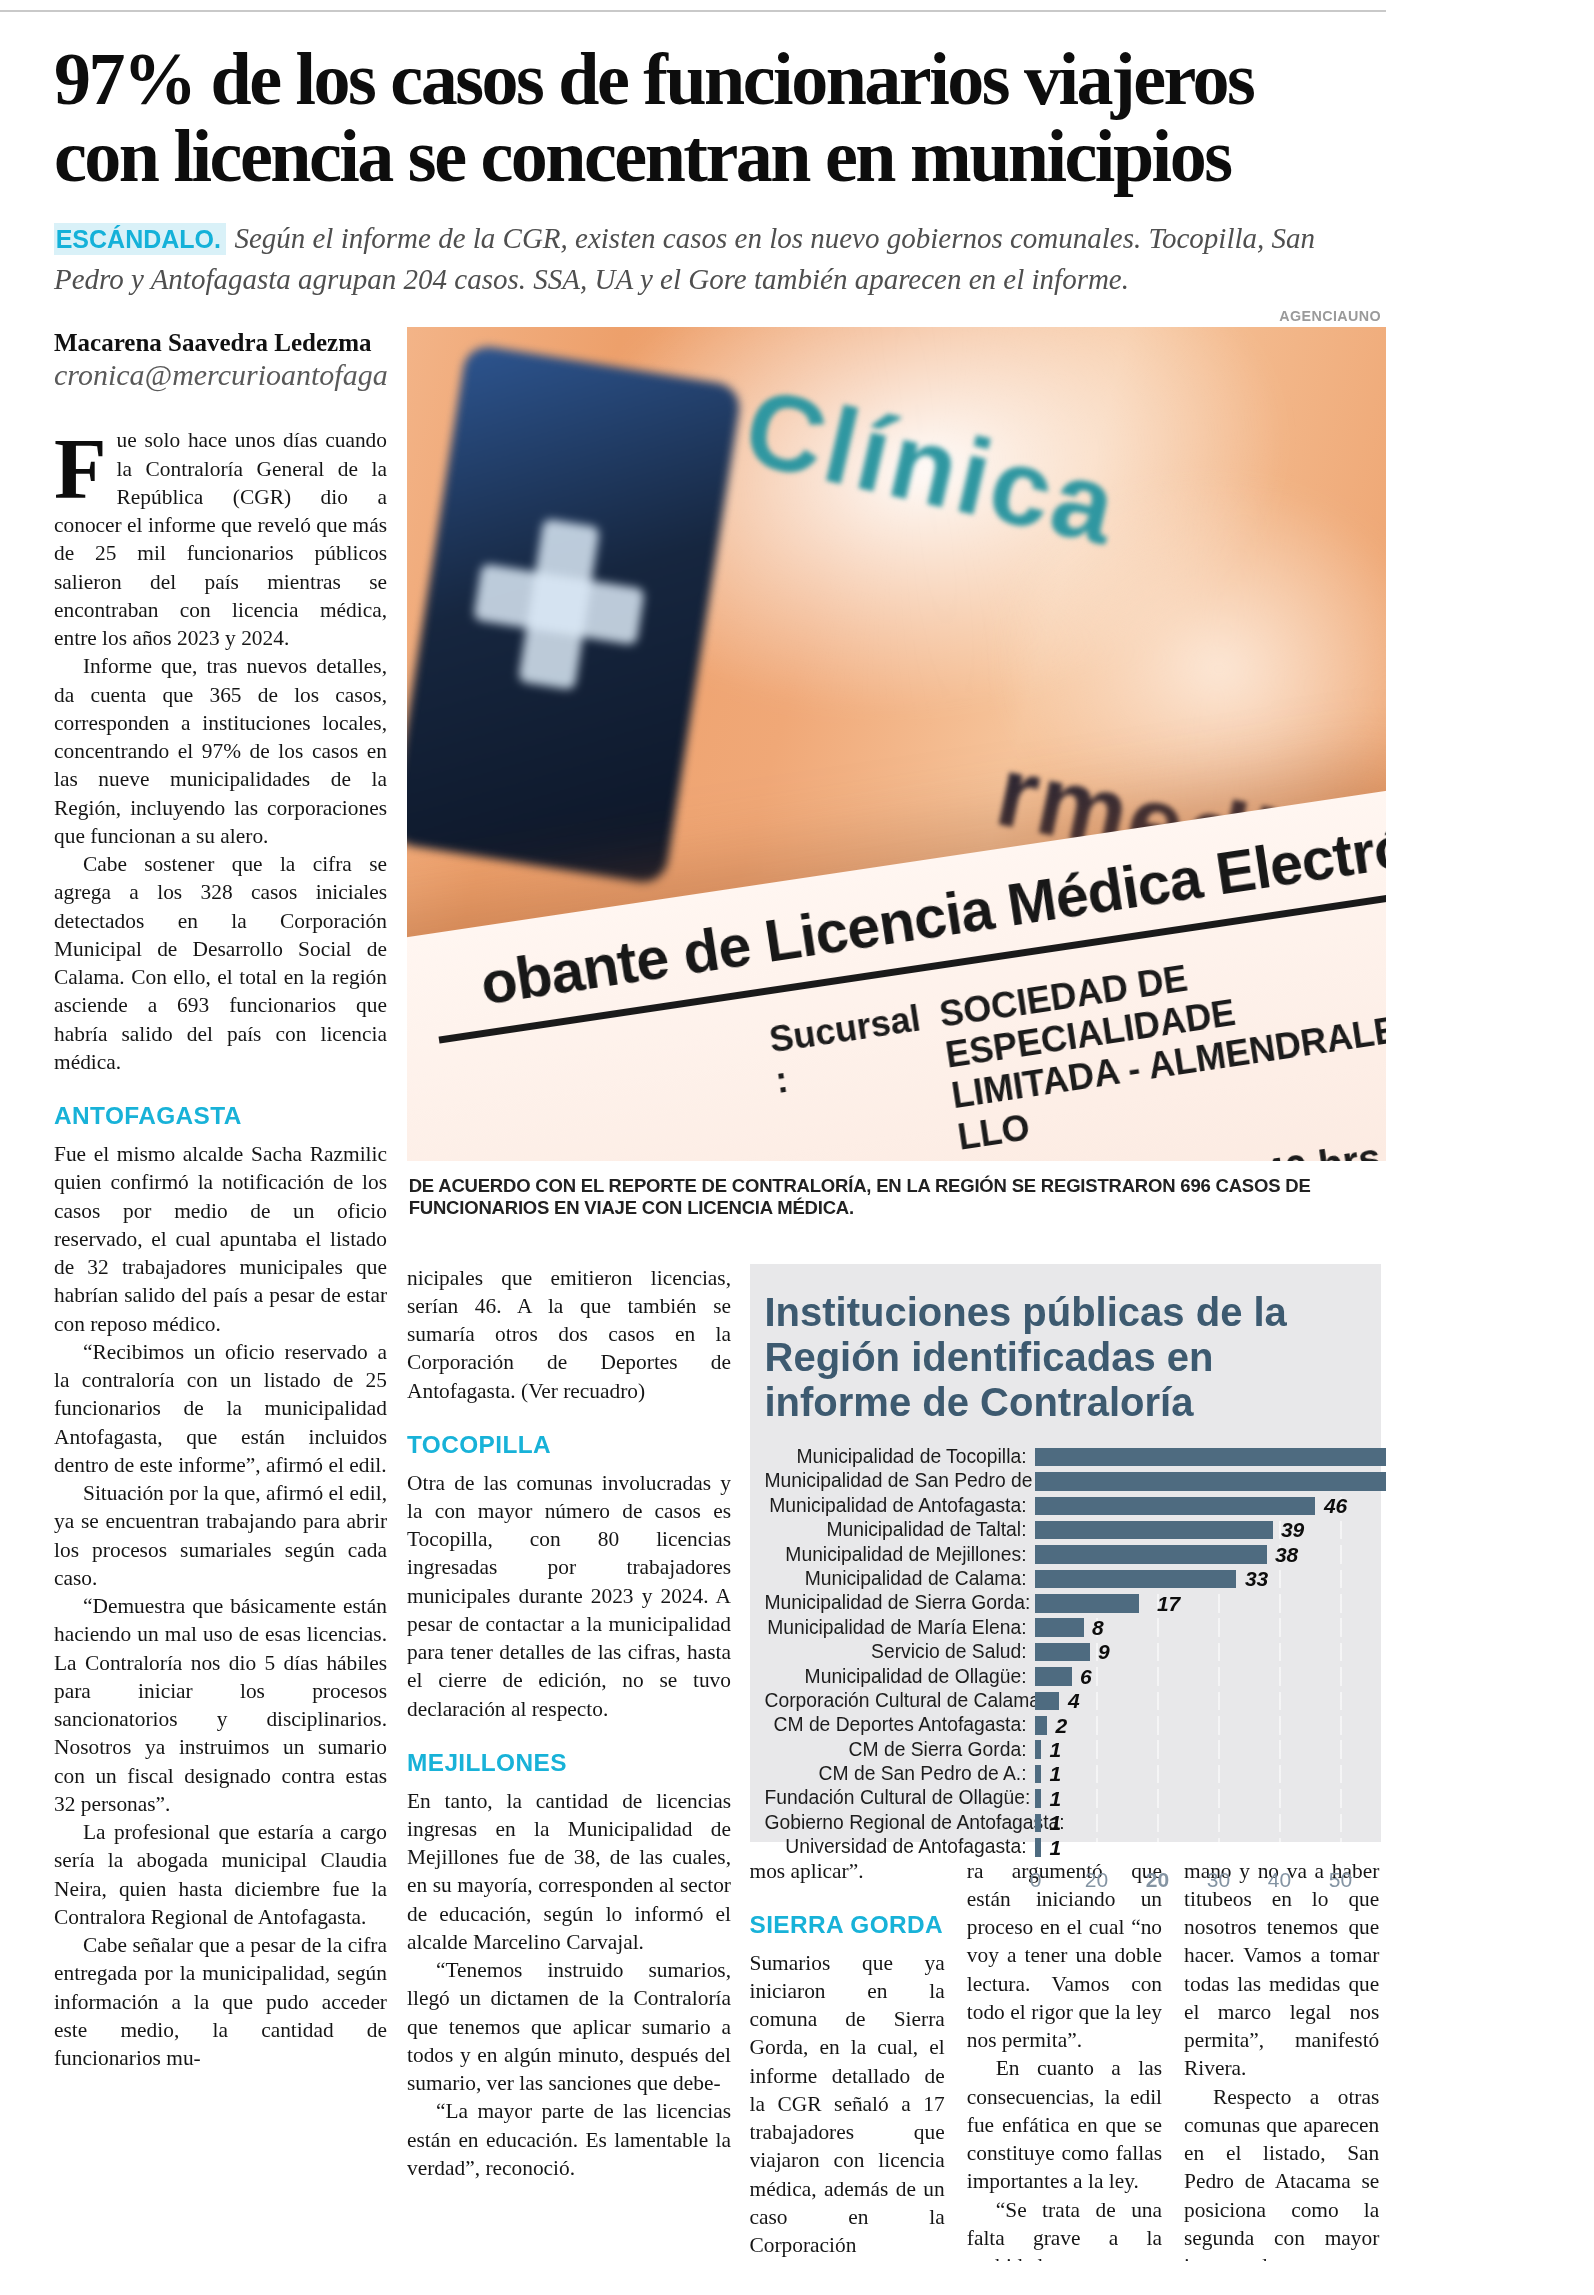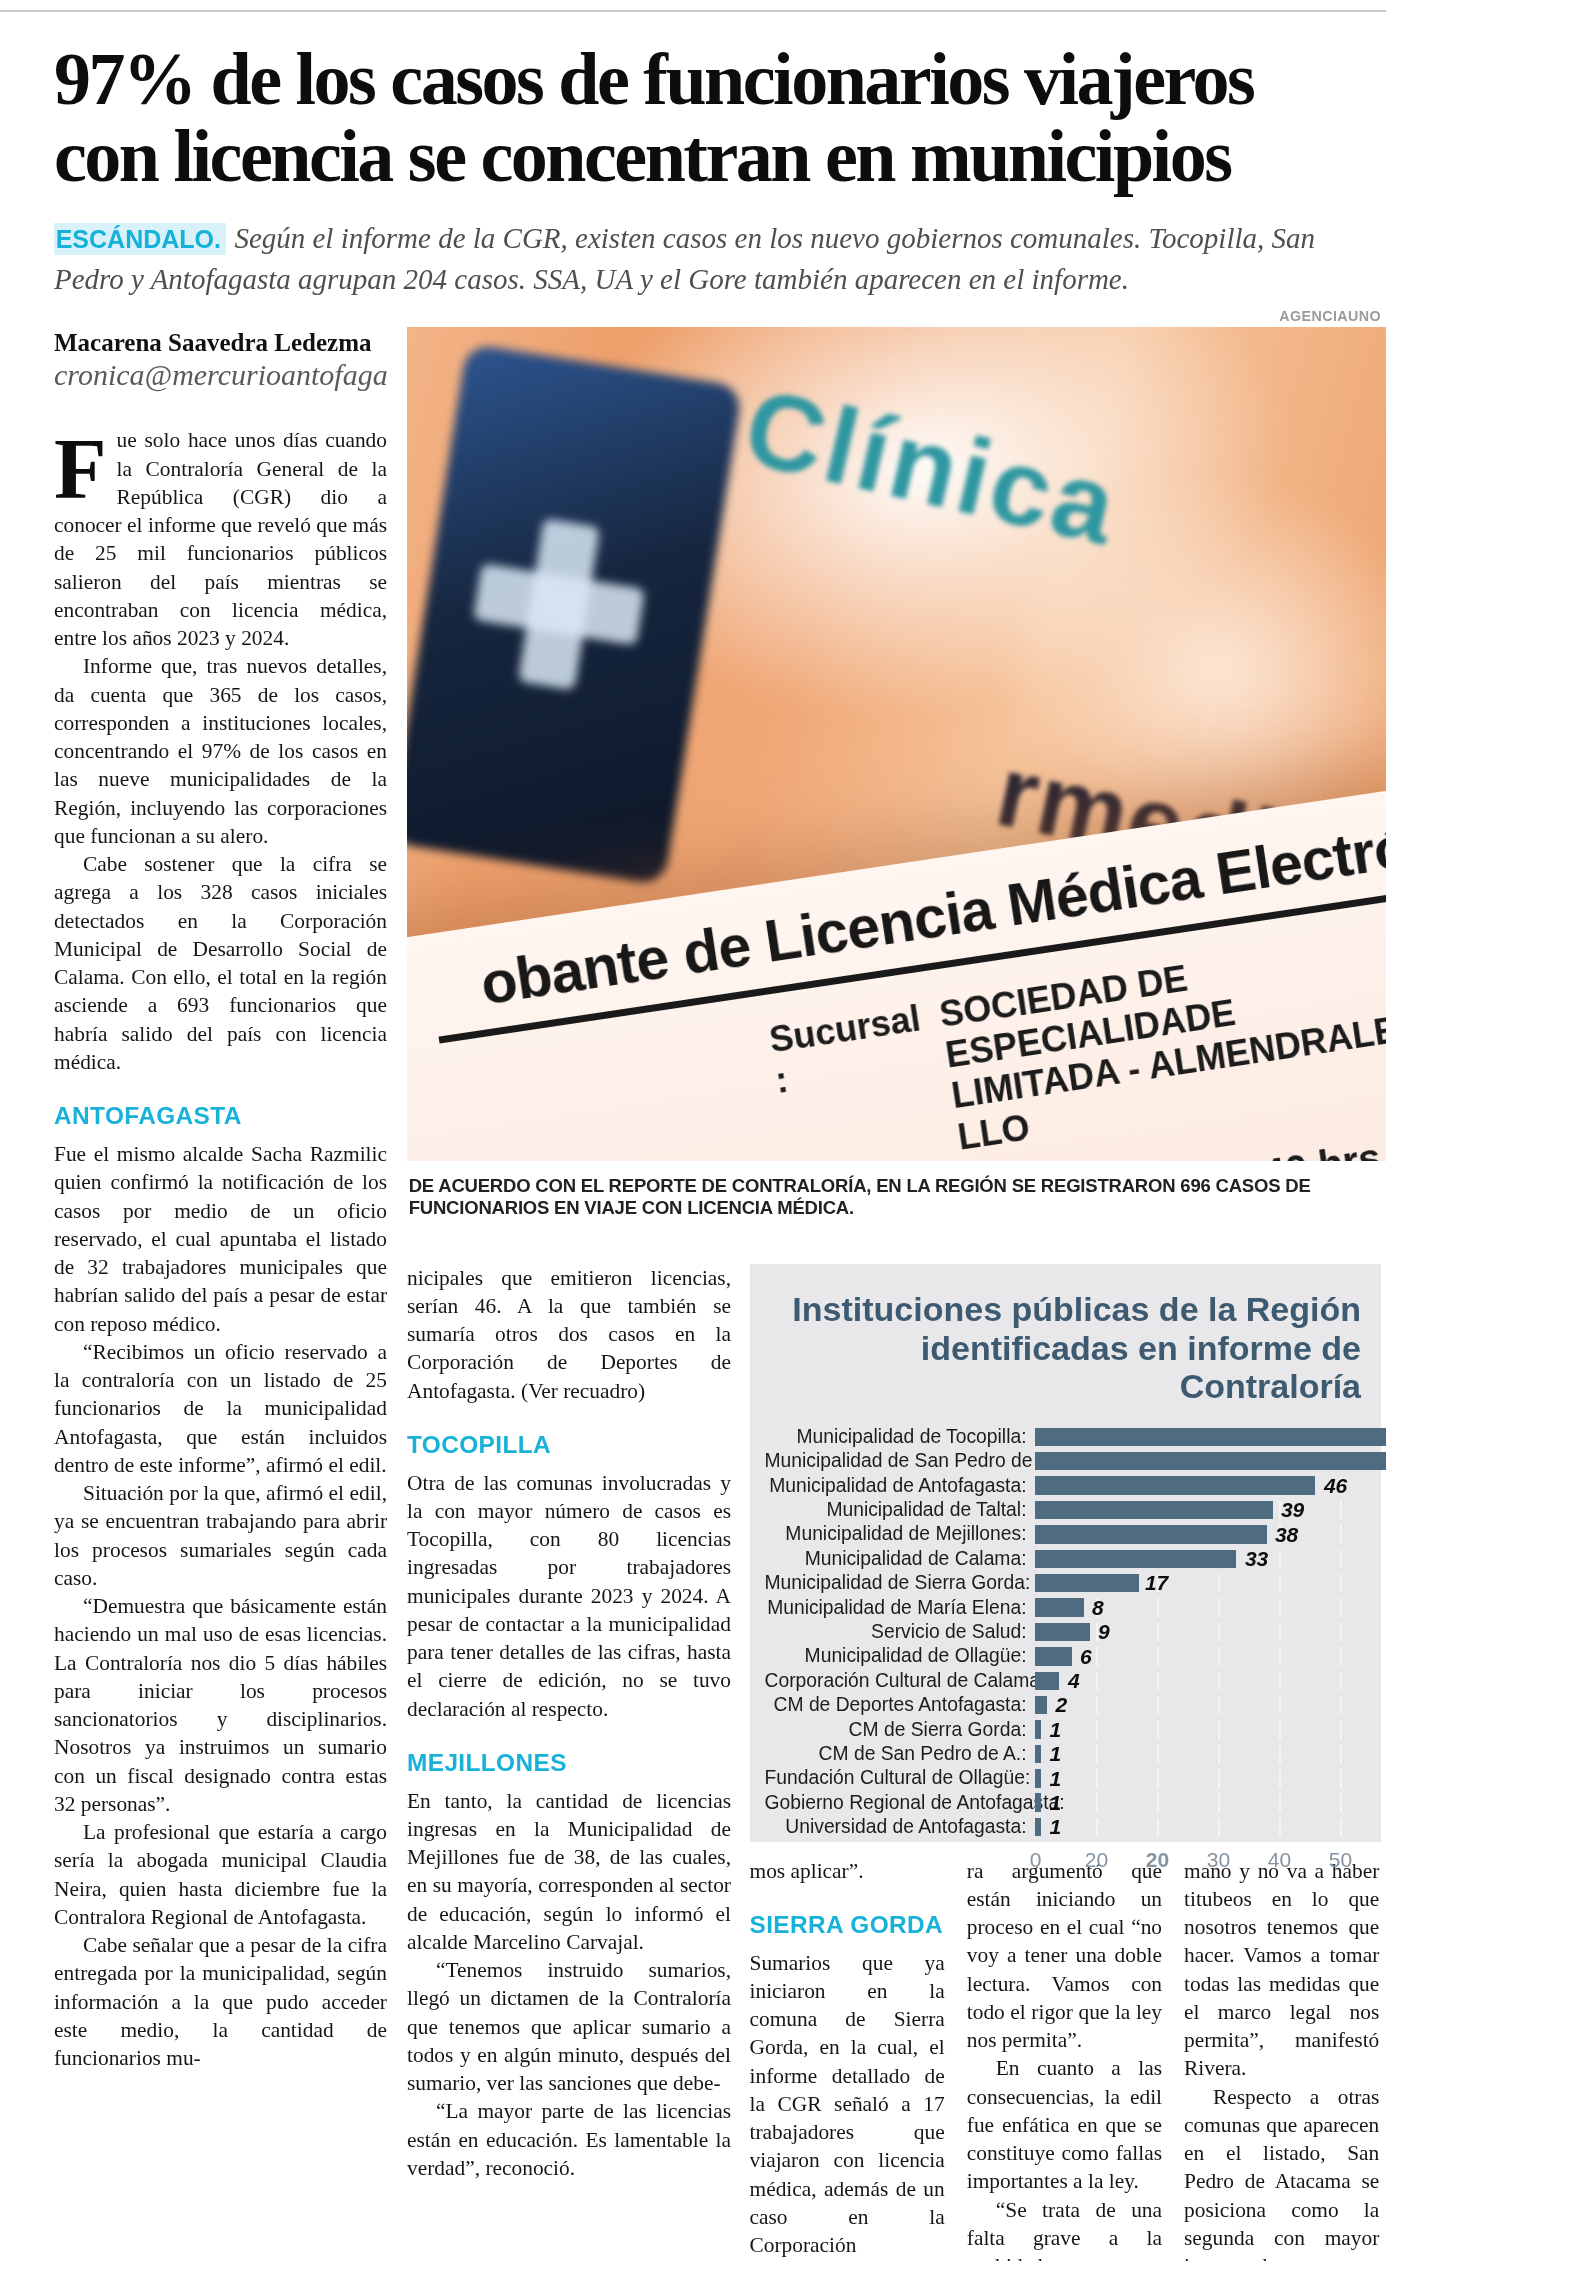--- a/index.html
+++ b/index.html
@@ -62,22 +62,22 @@
   .caption{margin:13.5px 0 0 1.7px;font-family:"Liberation Sans","DejaVu Sans",sans-serif;font-weight:700;
            font-size:18.5px;letter-spacing:-0.2px;color:#222;}
   
   .lowerrow{display:flex;gap:18.5px;margin-top:45px;}
   .col2{flex:0 0 324px;width:324px;overflow:hidden;height:1009px;}
   .chartzone{flex:1;min-width:0;}
   .bottomrow{display:flex;gap:22px;margin-top:15px;height:404px;overflow:hidden;padding-right:6.7px;}
   .bottomrow .bcol{flex:1;min-width:0;}
   
   .chart{background:#e8e8ea;height:578px;box-sizing:border-box;padding:23.5px 20px 6.7px 15px;margin-right:5px;}
-  .chart-title{font-family:"Liberation Sans","DejaVu Sans",sans-serif;font-weight:700;font-size:34px;
-               line-height:1.12;color:#3d5a70;text-align:right;max-width:723px;margin:3.4px auto 20px;}
+  .chart-title{font-family:"Liberation Sans","DejaVu Sans",sans-serif;font-weight:700;font-size:40px;
+               line-height:1.12;color:#3d5a70;text-align:left;max-width:723px;margin:3.4px auto 20px;}
   .chart-row{display:flex;align-items:center;height:24.4px;}
   .chart-label{flex:0 0 262px;width:262px;text-align:right;padding-right:8.4px;white-space:nowrap;
                font-family:"Liberation Sans","DejaVu Sans",sans-serif;font-size:19.3px;color:#1c1c1c;}
   .chart-barwrap{flex:1;position:relative;height:18.5px;
                  background:repeating-linear-gradient(to right,rgba(255,255,255,.55) 0 1.7px,rgba(0,0,0,0) 1.7px 61px);}
   .chart-bar{height:18.5px;background:#4e6b80;}
   .chart-value{position:absolute;top:-2.5px;font-family:"Liberation Sans","DejaVu Sans",sans-serif;
                font-weight:700;font-style:italic;font-size:21px;color:#0d0d0d;}
   .chart-axis{position:relative;height:37px;margin-left:271px;
               font-family:"Liberation Sans","DejaVu Sans",sans-serif;font-size:21px;color:#8494a3;}
@@ -194,21 +194,21 @@
                   <div class="chart-label">Municipalidad de Calama:</div>
                   <div class="chart-barwrap">
                     <div class="chart-bar" style="width: 201px; background: rgb(78, 107, 128);"></div>
                     <span class="chart-value" style="left: 210px;">33</span>
                   </div>
                 </div>
                 <div class="chart-row">
                   <div class="chart-label">Municipalidad de Sierra Gorda:</div>
                   <div class="chart-barwrap">
                     <div class="chart-bar" style="width: 104px; background: rgb(78, 107, 128);"></div>
-                    <span class="chart-value" style="left: 110px;">17</span>
+                    <span class="chart-value" style="left: 122px;">17</span>
                   </div>
                 </div>
                 <div class="chart-row">
                   <div class="chart-label">Municipalidad de María Elena:</div>
                   <div class="chart-barwrap">
                     <div class="chart-bar" style="width: 49px; background: rgb(78, 107, 128);"></div>
                     <span class="chart-value" style="left: 57px;">8</span>
                   </div>
                 </div>
                 <div class="chart-row">

